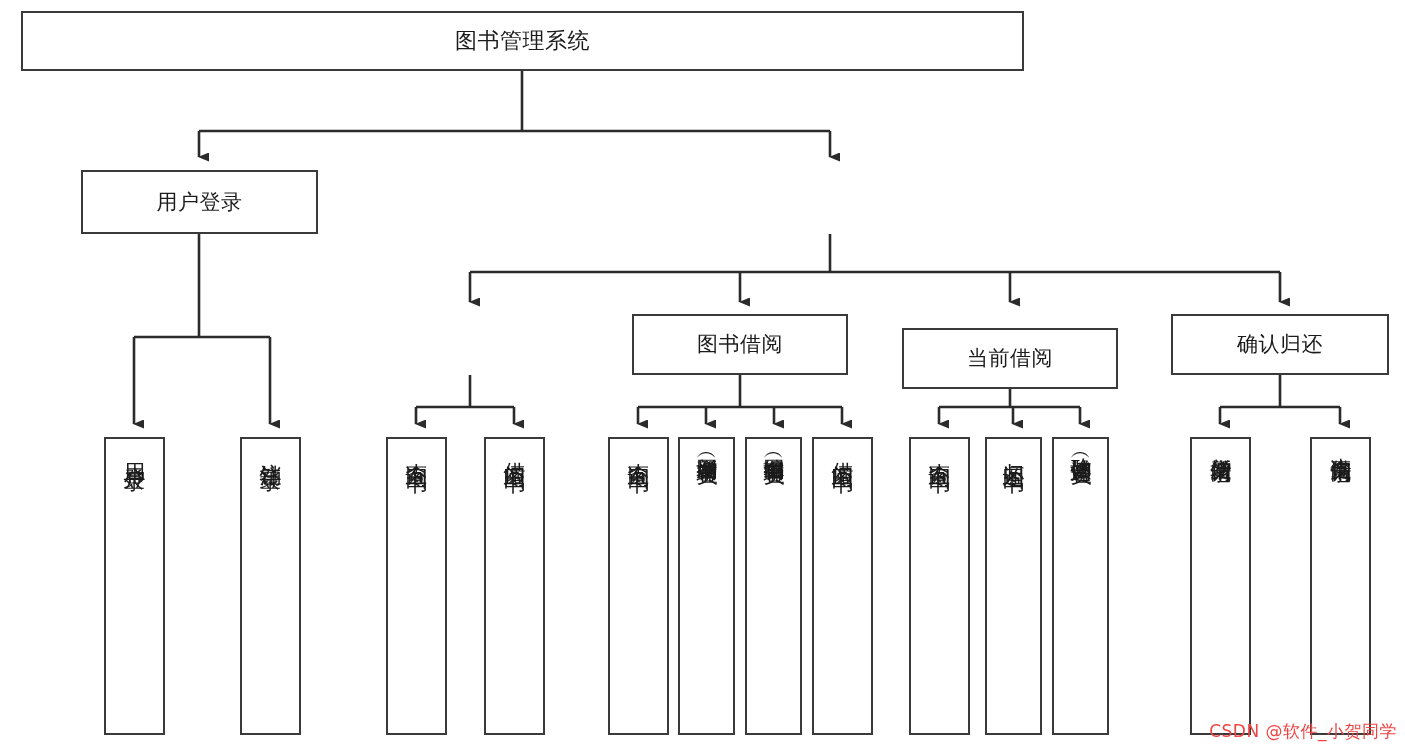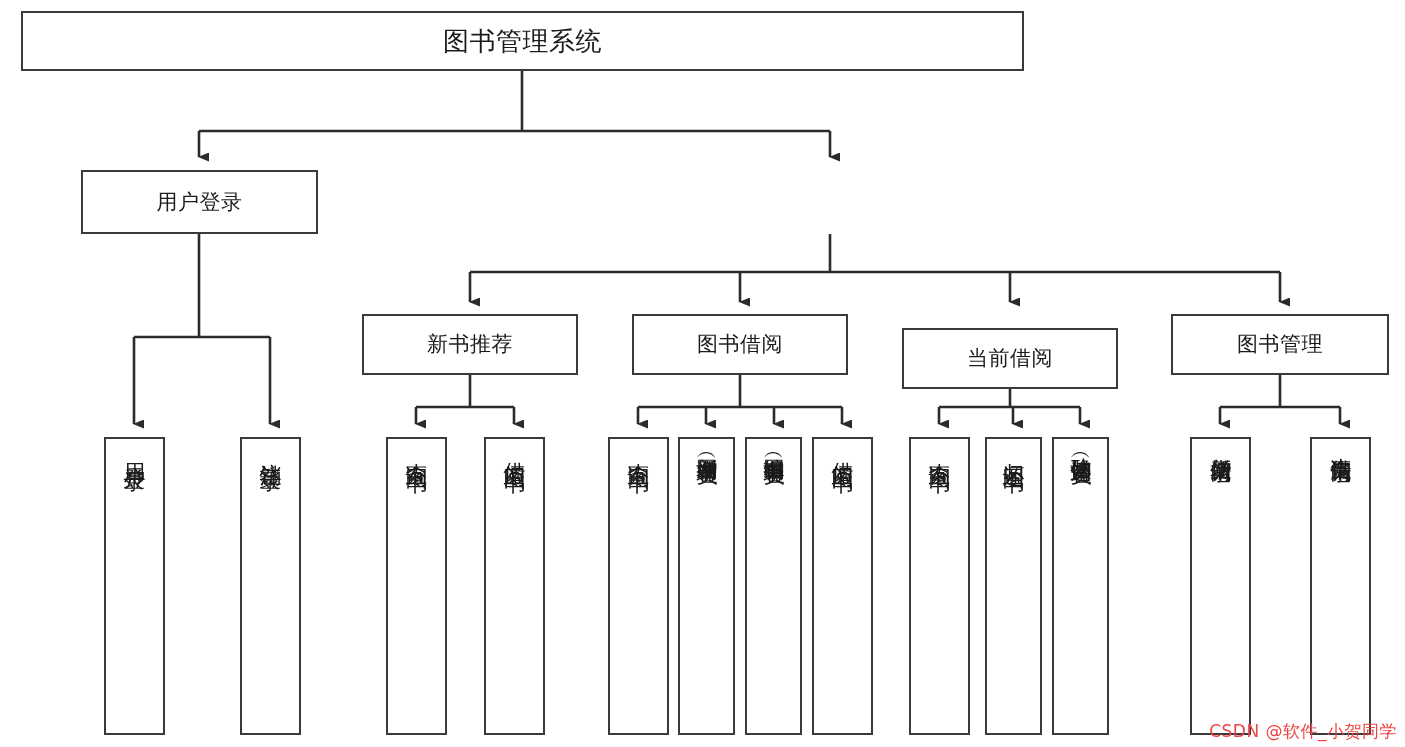--- a/index.html
+++ b/index.html
@@ -42,21 +42,21 @@
     line-height: 1.08;
     white-space: nowrap;
   }
   
   .node.horiz .node-label {
     writing-mode: horizontal-tb;
     font-size: 21px;
     letter-spacing: 0.5px;
   }
   .node.root .node-label {
-    font-size: 26px;
+    font-size: 22px;
   }
   
   .node.vert {
     align-items: flex-start;
     justify-content: center;
     padding-top: 6px;
   }
   .node.vert .node-label {
     writing-mode: vertical-rl;
     text-orientation: upright;
@@ -139,31 +139,28 @@
   </svg>
 
   <div class="node horiz root" style="left:21px; top:11px; width:1003px; height:60px;">
     <span class="node-label">图书管理系统</span>
   </div>
 
   <div class="node horiz" style="left:81px; top:170px; width:237px; height:64px;">
     <span class="node-label">用户登录</span>
   </div>
 
-  <div class="node horiz" style="left:362px; top:314px; width:216px; height:61px;">
-    <span class="node-label">新书推荐</span>
-  </div>
   <div class="node horiz" style="left:632px; top:314px; width:216px; height:61px;">
     <span class="node-label">图书借阅</span>
   </div>
   <div class="node horiz" style="left:902px; top:328px; width:216px; height:61px;">
     <span class="node-label">当前借阅</span>
   </div>
   <div class="node horiz" style="left:1171px; top:314px; width:218px; height:61px;">
-    <span class="node-label">图书管理</span>
+    <span class="node-label">确认归还</span>
   </div>
 
   <div class="node vert" style="left:104px; top:437px; width:61px; height:298px;">
     <span class="node-label">用户登录</span>
   </div>
   <div class="node vert" style="left:240px; top:437px; width:61px; height:298px;">
     <span class="node-label">注销登录</span>
   </div>
   <div class="node vert" style="left:386px; top:437px; width:61px; height:298px;">
     <span class="node-label">查询图书</span>

